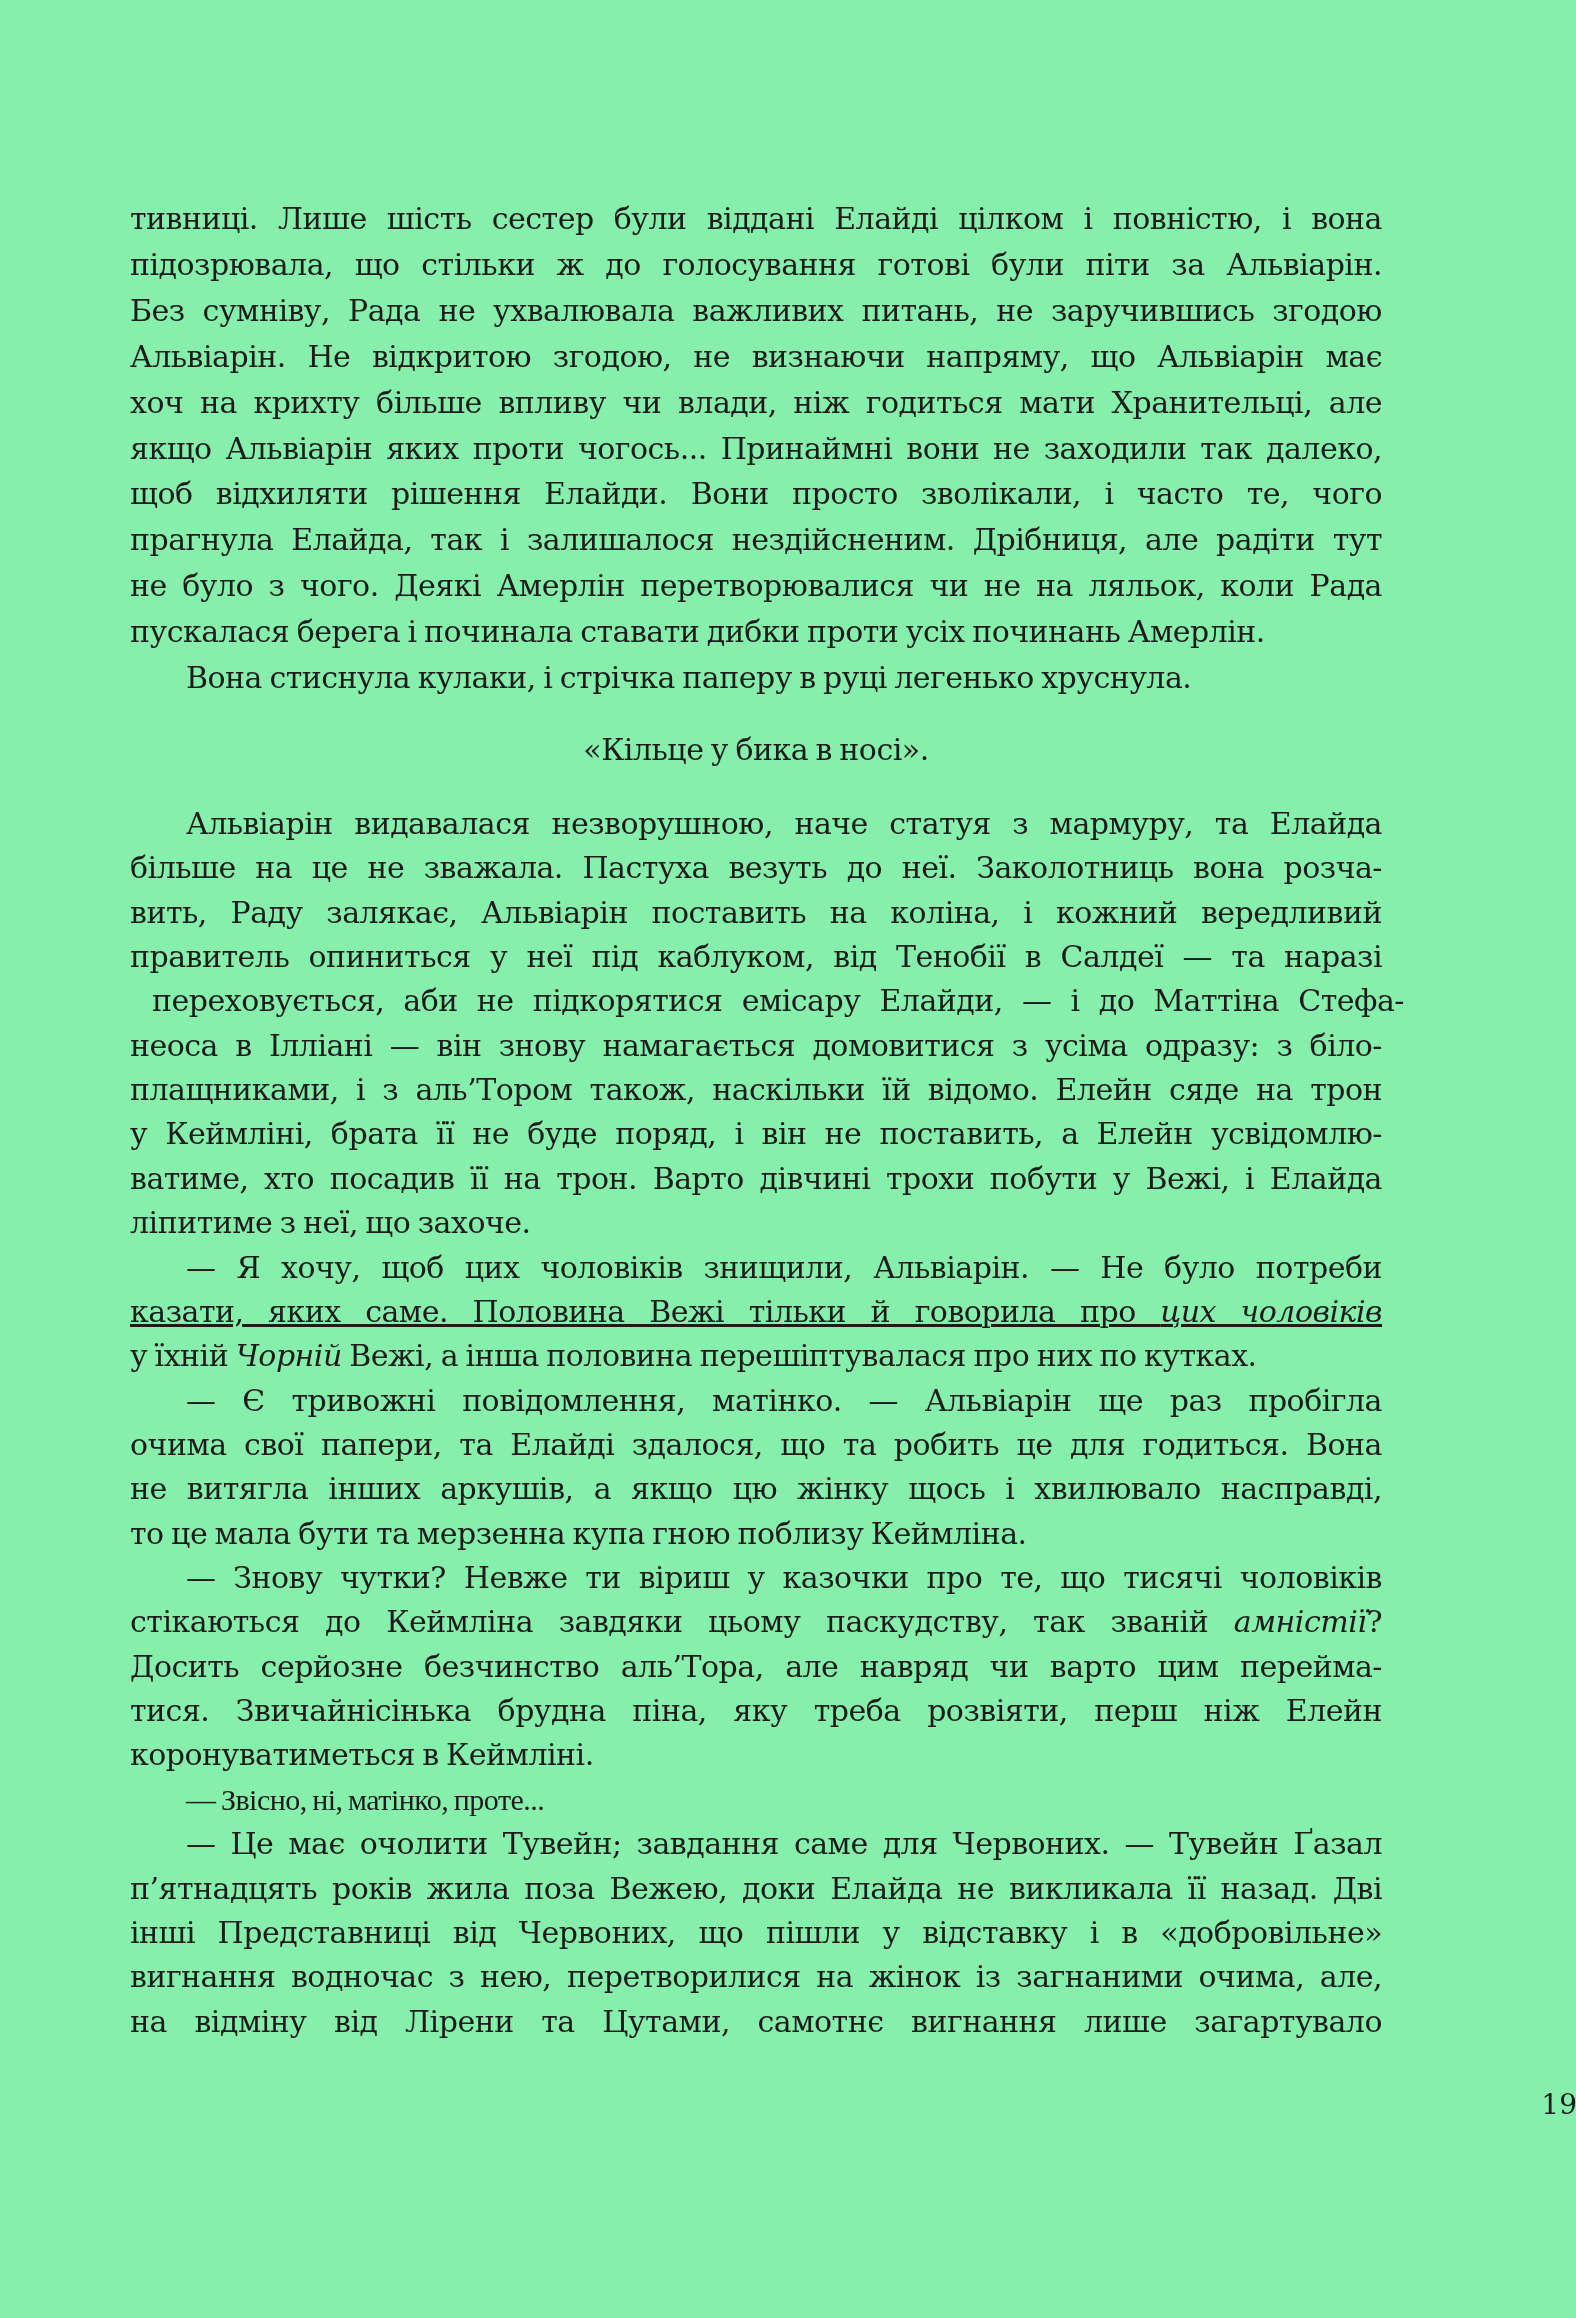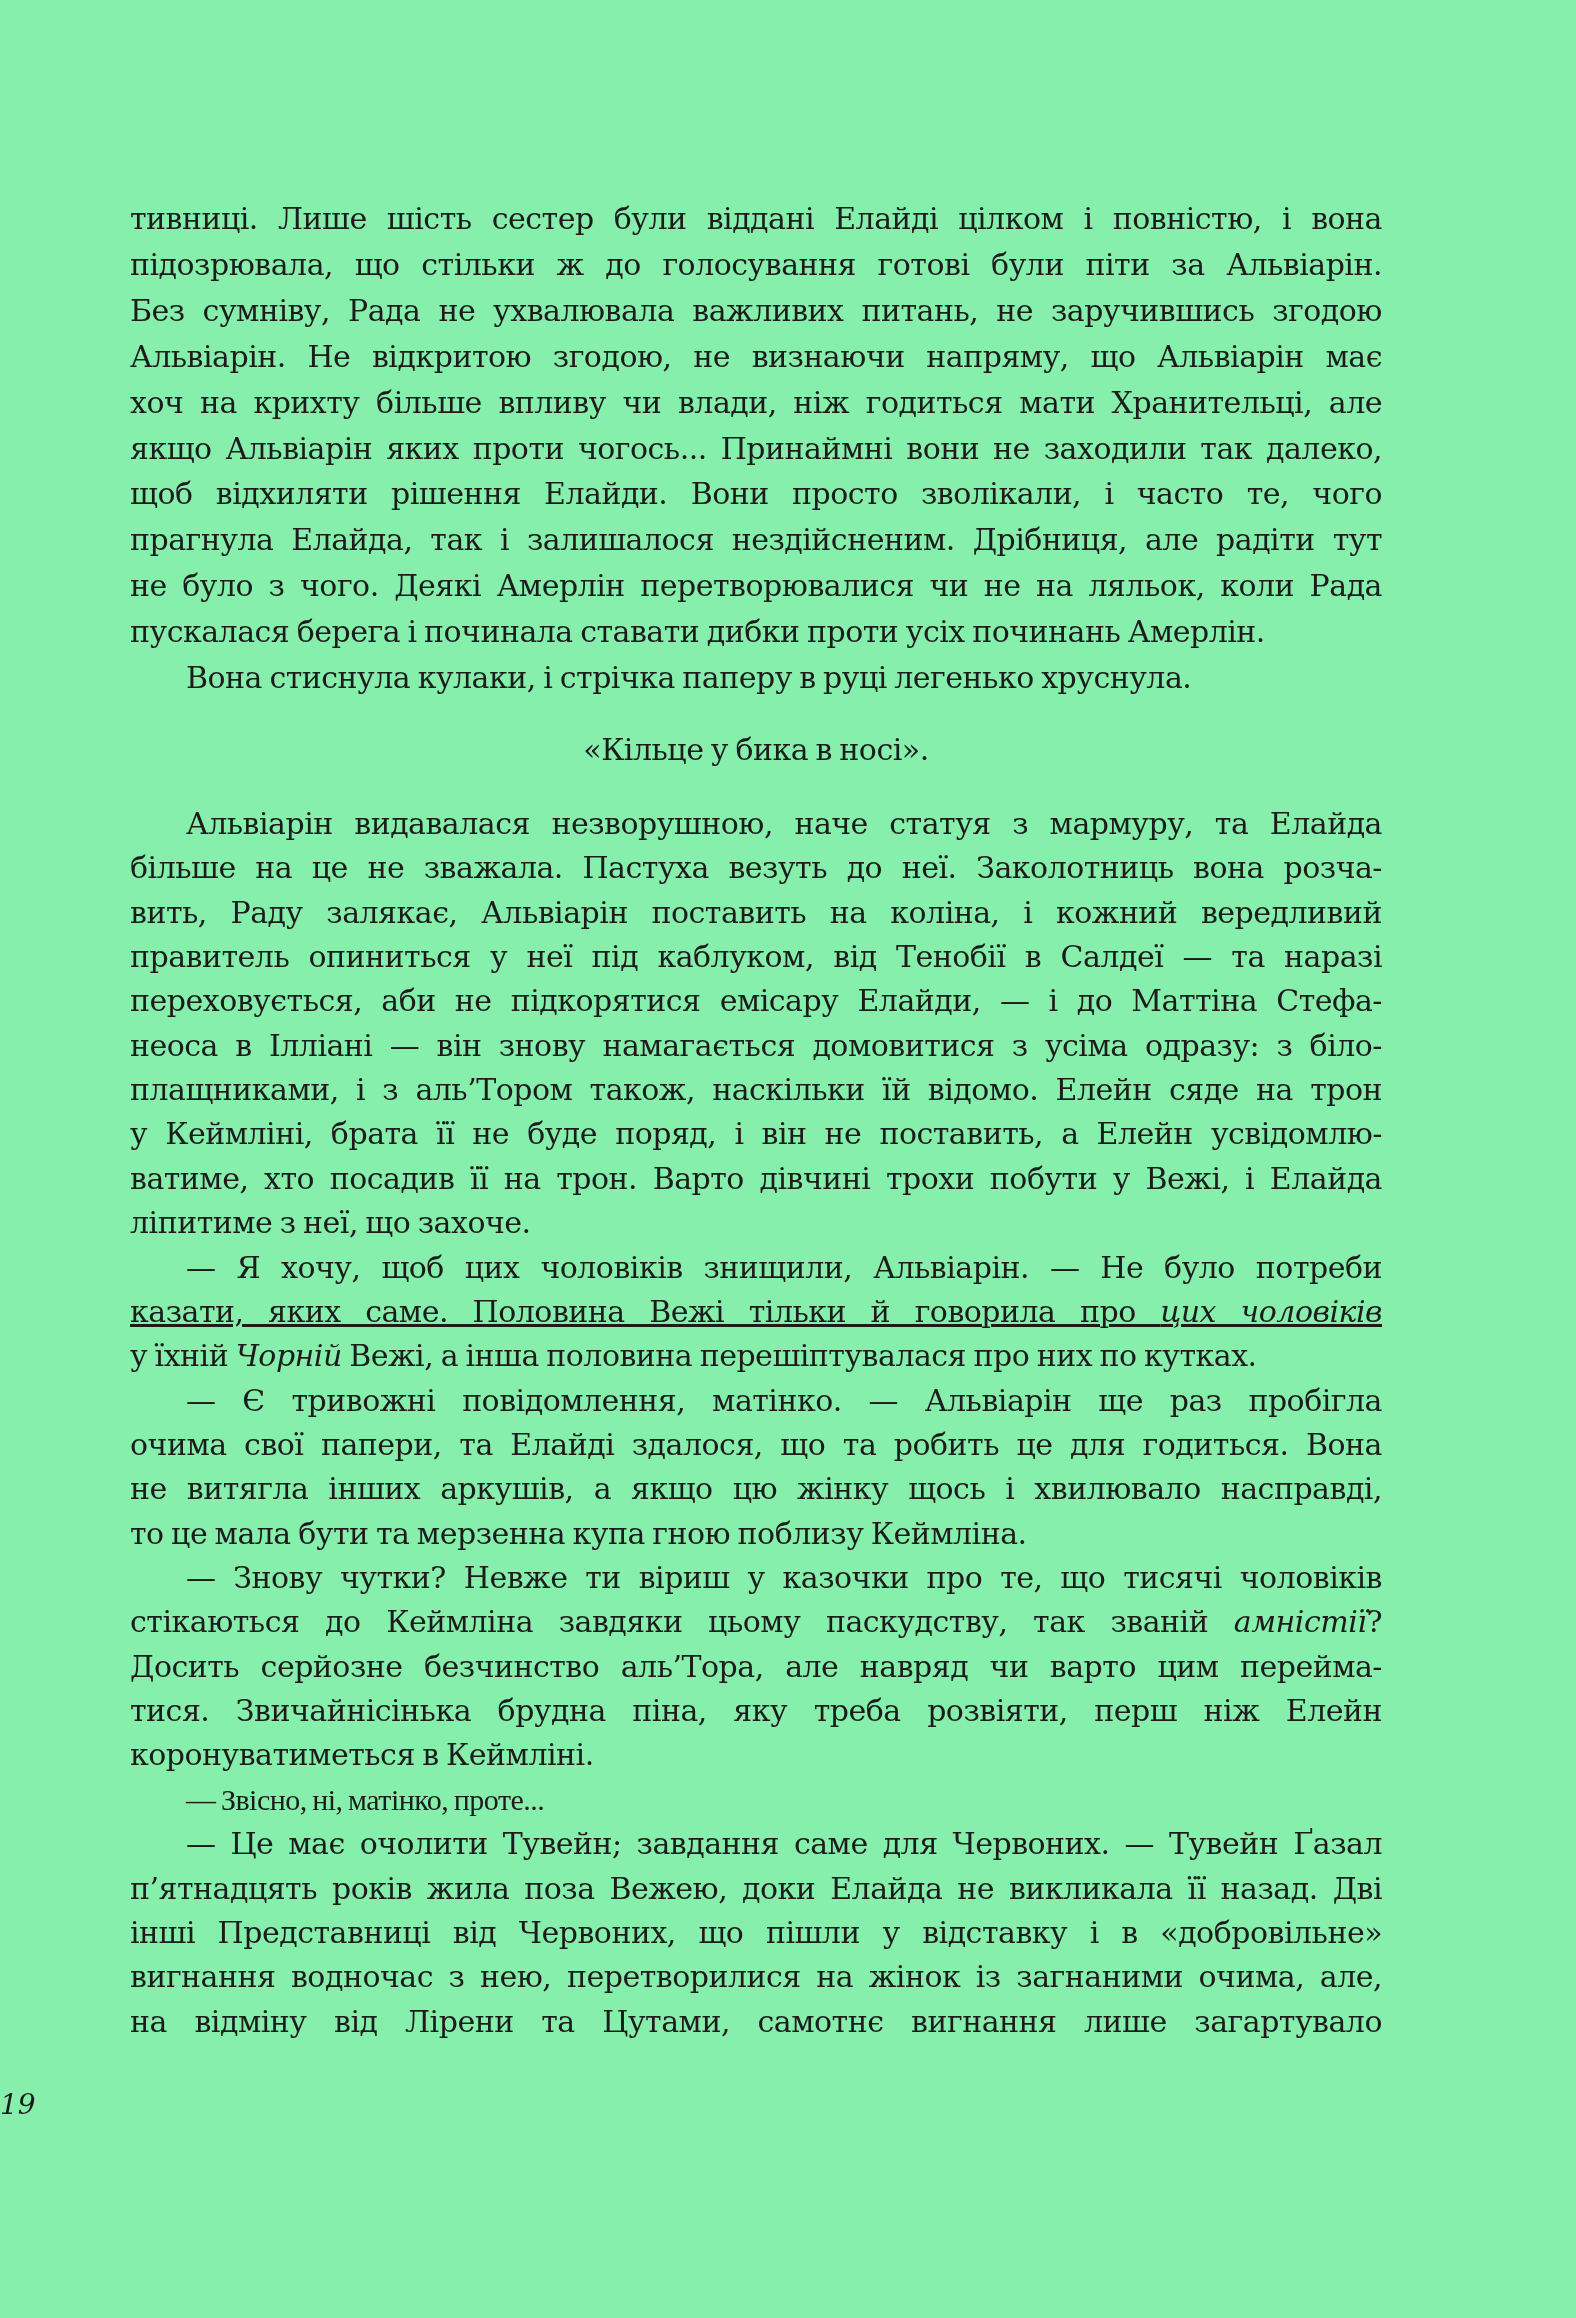--- a/index.html
+++ b/index.html
@@ -11,22 +11,22 @@
     font-family: "DejaVu Serif", "Liberation Serif", serif;
     font-size: 30px; line-height: 45px; color: #1c1c1c;
     white-space: nowrap; text-align: justify; text-align-last: justify;
     letter-spacing: -0.5px; word-spacing: -1.6px;
   }
   .line.indent { padding-left: 56px; width: 1196px; }
   .line.last { text-align-last: left; }
   .line.center { text-align: center; text-align-last: center; }
   .line em { font-style: italic; }
   .page-number {
-    position: absolute; left: 0; width: 1577px; top: 2085px; text-align: left;
-    font-family: "DejaVu Serif", "Liberation Serif", serif; font-size: 28px; line-height: 39px; color: #1c1c1c; font-style: italic;
+    position: absolute; left: 0; width: 1577px; top: 2085px; text-align: right;
+    font-family: "DejaVu Serif", "Liberation Serif", serif; font-size: 28px; line-height: 39px; color: #1c1c1c;
   }
 </style>
 </head>
 <body>
 
 <div class="page">
   <div class="text-block" id="text-block">
       <div class="line" style="top: 196px;"><span>тивниці. Лише шість сестер були віддані Елайді цілком і повністю, і вона</span></div>
       <div class="line" style="top: 242px;"><span>підозрювала, що стільки ж до голосування готові були піти за Альвіарін.</span></div>
       <div class="line" style="top: 288px;"><span>Без сумніву, Рада не ухвалювала важливих питань, не заручившись згодою</span></div>
@@ -36,21 +36,21 @@
       <div class="line" style="top: 471px;"><span>щоб відхиляти рішення Елайди. Вони просто зволікали, і часто те, чого</span></div>
       <div class="line" style="top: 517px;"><span>прагнула Елайда, так і залишалося нездійсненим. Дрібниця, але радіти тут</span></div>
       <div class="line" style="top: 563px;"><span>не було з чого. Деякі Амерлін перетворювалися чи не на ляльок, коли Рада</span></div>
       <div class="line last" style="top: 609px;"><span>пускалася берега і починала ставати дибки проти усіх починань Амерлін.</span></div>
       <div class="line indent last" style="top: 655px;"><span>Вона стиснула кулаки, і стрічка паперу в руці легенько хруснула.</span></div>
       <div class="line center" style="top: 727px;"><span>«Кільце у бика в носі».</span></div>
       <div class="line indent" style="top: 801px;"><span>Альвіарін видавалася незворушною, наче статуя з мармуру, та Елайда</span></div>
       <div class="line" style="top: 845px;"><span>більше на це не зважала. Пастуха везуть до неї. Заколотниць вона розча-</span></div>
       <div class="line" style="top: 890px;"><span>вить, Раду залякає, Альвіарін поставить на коліна, і кожний вередливий</span></div>
       <div class="line" style="top: 934px;"><span>правитель опиниться у неї під каблуком, від Тенобії в Салдеї — та наразі</span></div>
-      <div class="line" style="top: 978px;"><span>переховується, аби не підкорятися емісару Елайди, — і до Маттіна Стефа-</span></div>
+      <div class="line" style="top: 978px; margin-left: 22px;"><span>переховується, аби не підкорятися емісару Елайди, — і до Маттіна Стефа-</span></div>
       <div class="line" style="top: 1023px;"><span>неоса в Ілліані — він знову намагається домовитися з усіма одразу: з біло-</span></div>
       <div class="line" style="top: 1067px;"><span>плащниками, і з аль’Тором також, наскільки їй відомо. Елейн сяде на трон</span></div>
       <div class="line" style="top: 1111px;"><span>у Кеймліні, брата її не буде поряд, і він не поставить, а Елейн усвідомлю-</span></div>
       <div class="line" style="top: 1156px;"><span>ватиме, хто посадив її на трон. Варто дівчині трохи побути у Вежі, і Елайда</span></div>
       <div class="line last" style="top: 1200px;"><span>ліпитиме з неї, що захоче.</span></div>
       <div class="line indent" style="top: 1245px;"><span>— Я хочу, щоб цих чоловіків знищили, Альвіарін. — Не було потреби</span></div>
       <div class="line" style="top: 1289px; text-decoration: underline;"><span>казати, яких саме. Половина Вежі тільки й говорила про </span><em>цих чоловіків</em></div>
       <div class="line last" style="top: 1333px;"><span>у їхній </span><em>Чорній</em><span> Вежі, а інша половина перешіптувалася про них по кутках.</span></div>
       <div class="line indent" style="top: 1378px;"><span>— Є тривожні повідомлення, матінко. — Альвіарін ще раз пробігла</span></div>
       <div class="line" style="top: 1422px;"><span>очима свої папери, та Елайді здалося, що та робить це для годиться. Вона</span></div>

